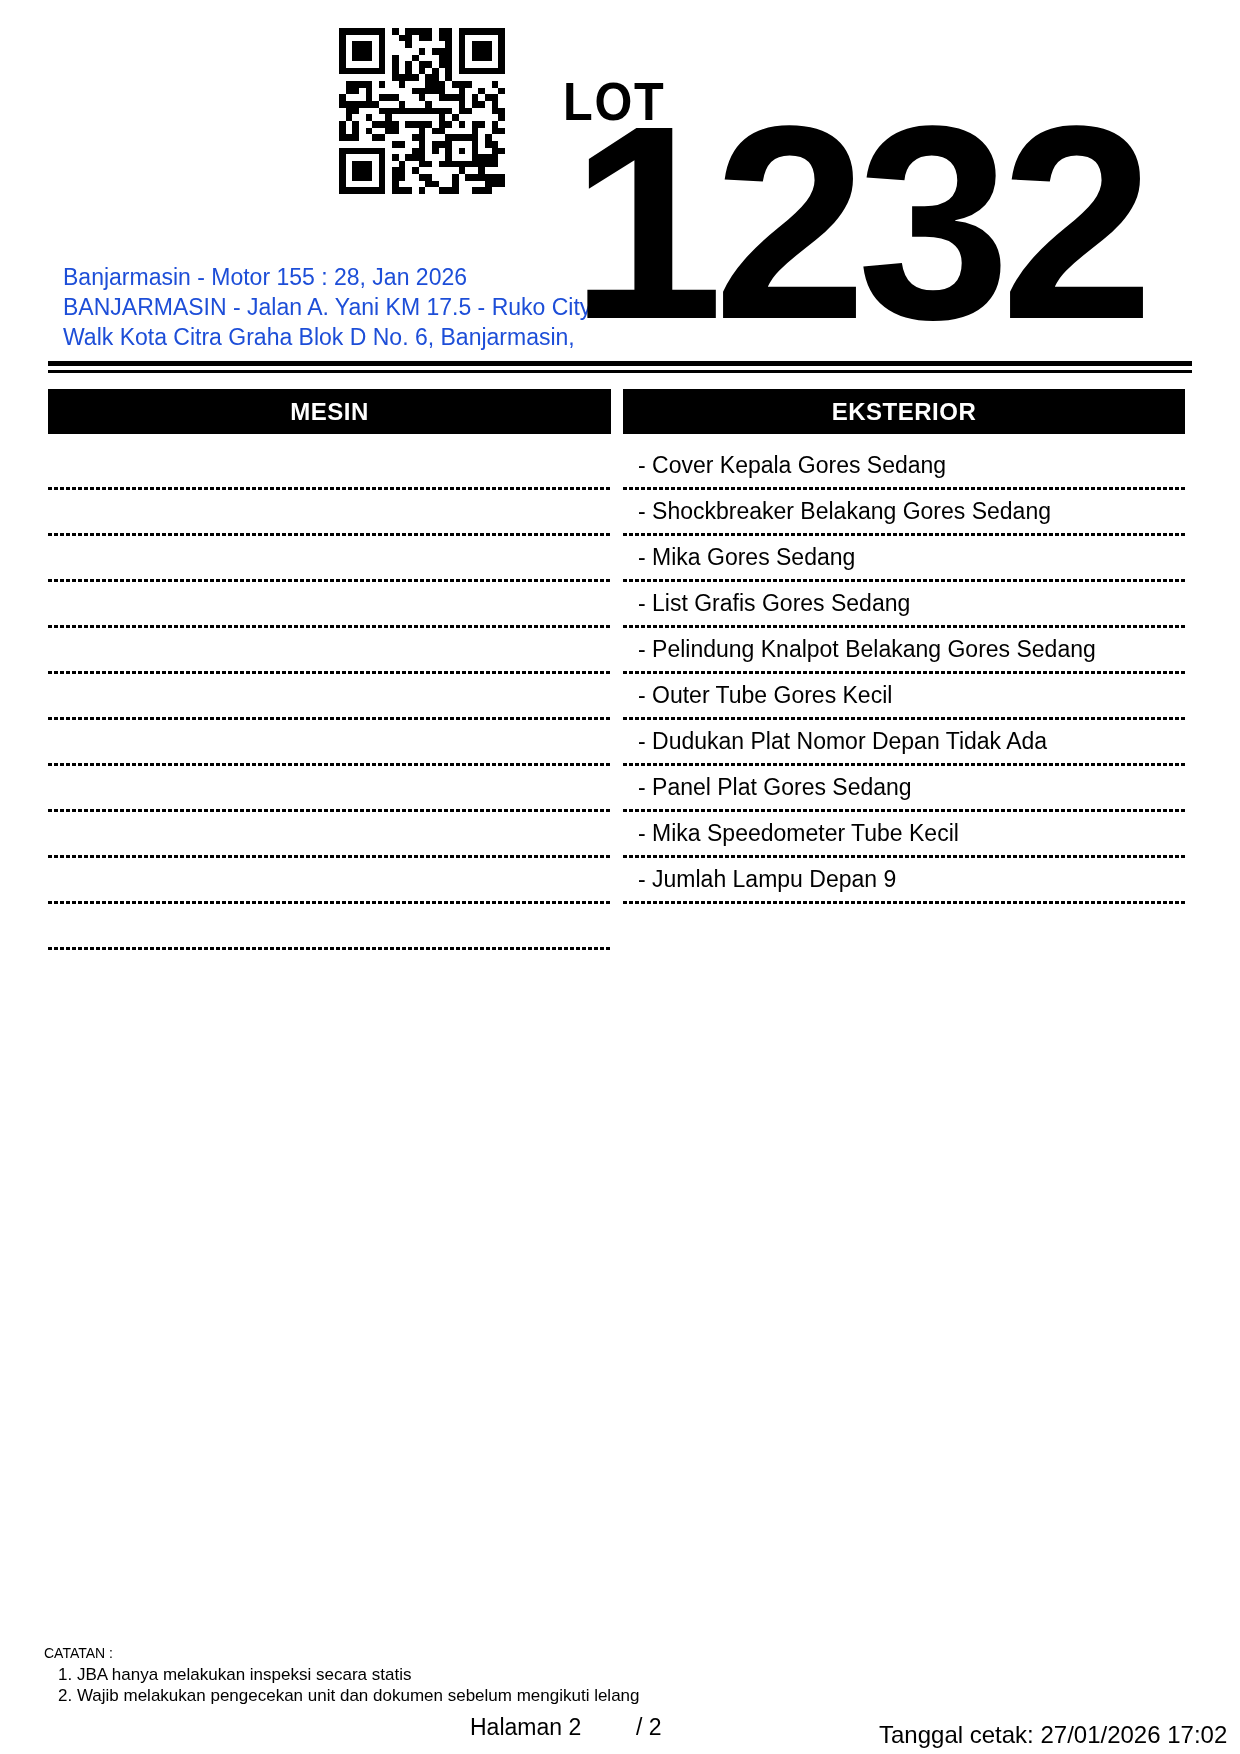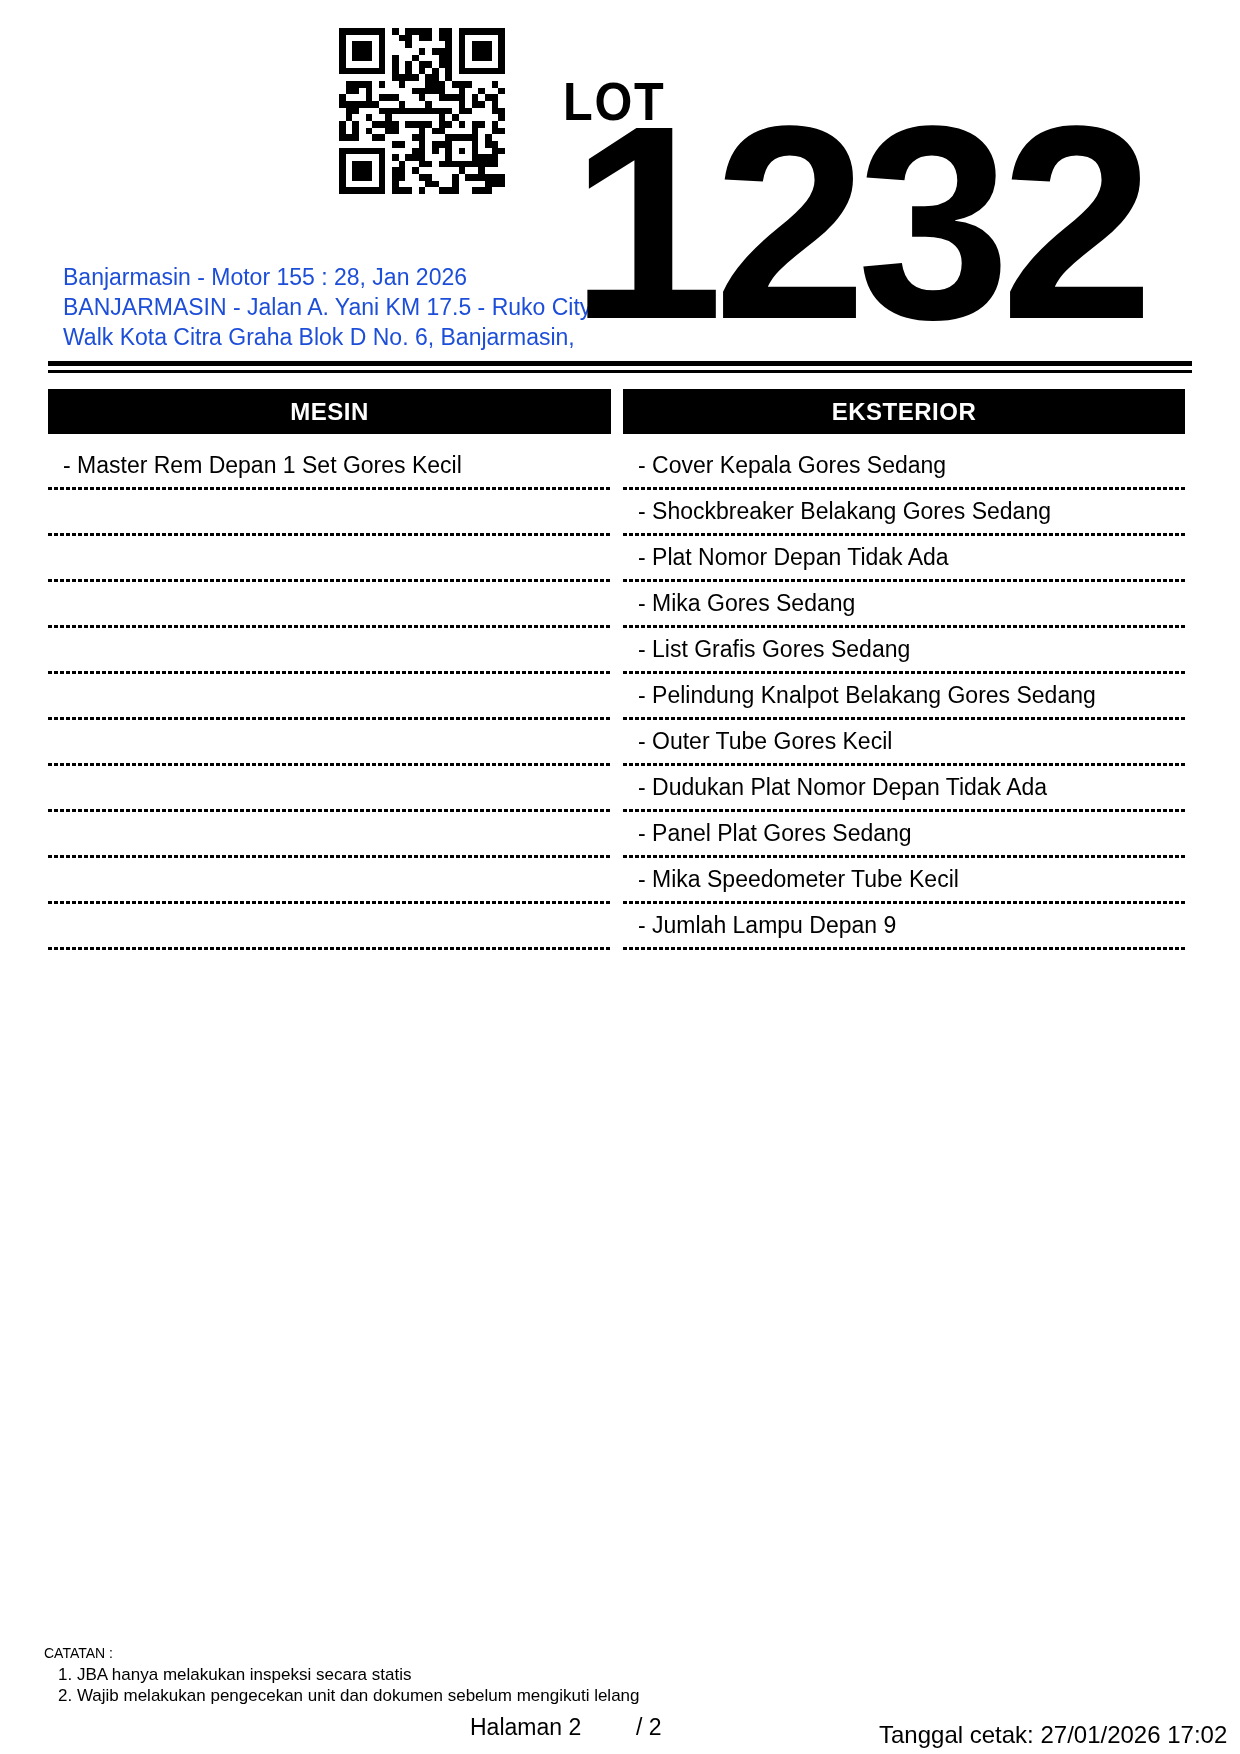--- a/index.html
+++ b/index.html
@@ -411,21 +411,20 @@
   <div class="lot-label">LOT</div>
 
   <div class="lot-number">1232</div>
 
   <div class="double-rule"></div>
 
   <div class="col col-left">
     <div class="col-header">MESIN</div>
     <div class="col-body">
         <div class="row">
-          <div class="row-text">- Master Rem Depan 1 Set Gores Kecil</div>
           <div class="row-sep"></div>
         </div>
         <div class="row">
           <div class="row-text"></div>
           <div class="row-sep"></div>
         </div>
         <div class="row">
           <div class="row-text"></div>
           <div class="row-sep"></div>
         </div>
@@ -466,24 +465,20 @@
 
   <div class="col col-right">
     <div class="col-header">EKSTERIOR</div>
     <div class="col-body">
         <div class="row">
           <div class="row-text">- Cover Kepala Gores Sedang</div>
           <div class="row-sep"></div>
         </div>
         <div class="row">
           <div class="row-text">- Shockbreaker Belakang Gores Sedang</div>
-          <div class="row-sep"></div>
-        </div>
-        <div class="row">
-          <div class="row-text">- Plat Nomor Depan Tidak Ada</div>
           <div class="row-sep"></div>
         </div>
         <div class="row">
           <div class="row-text">- Mika Gores Sedang</div>
           <div class="row-sep"></div>
         </div>
         <div class="row">
           <div class="row-text">- List Grafis Gores Sedang</div>
           <div class="row-sep"></div>
         </div>

